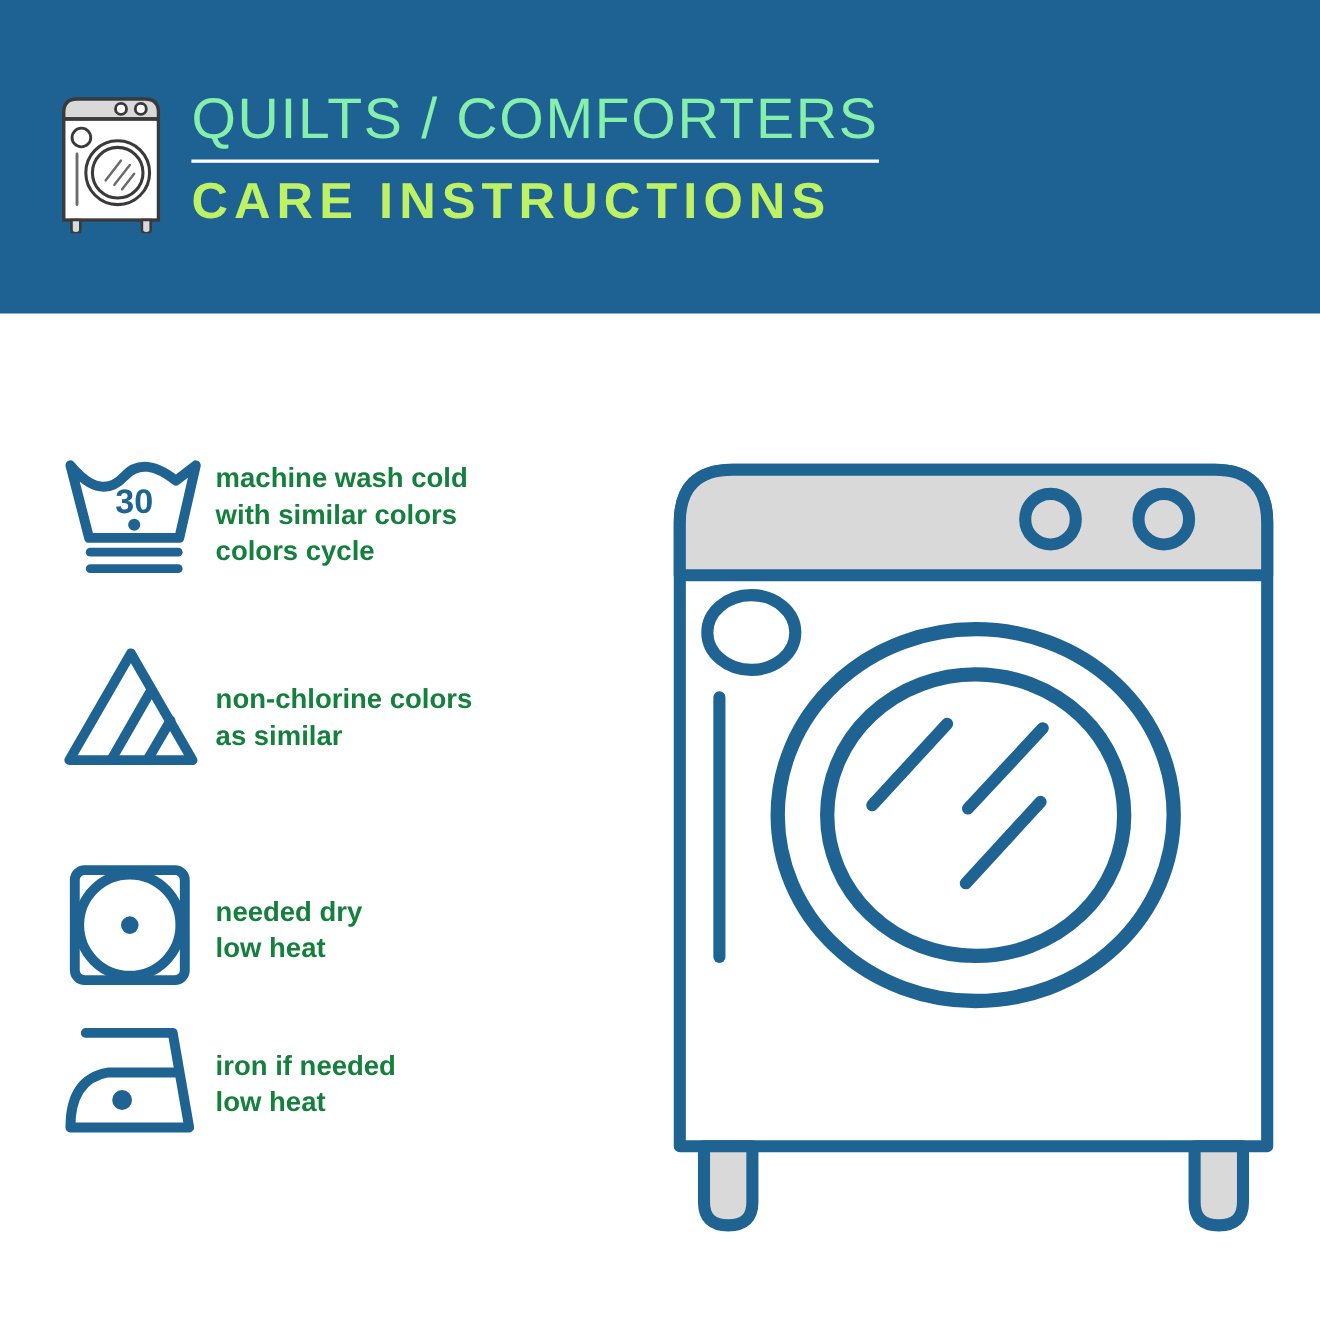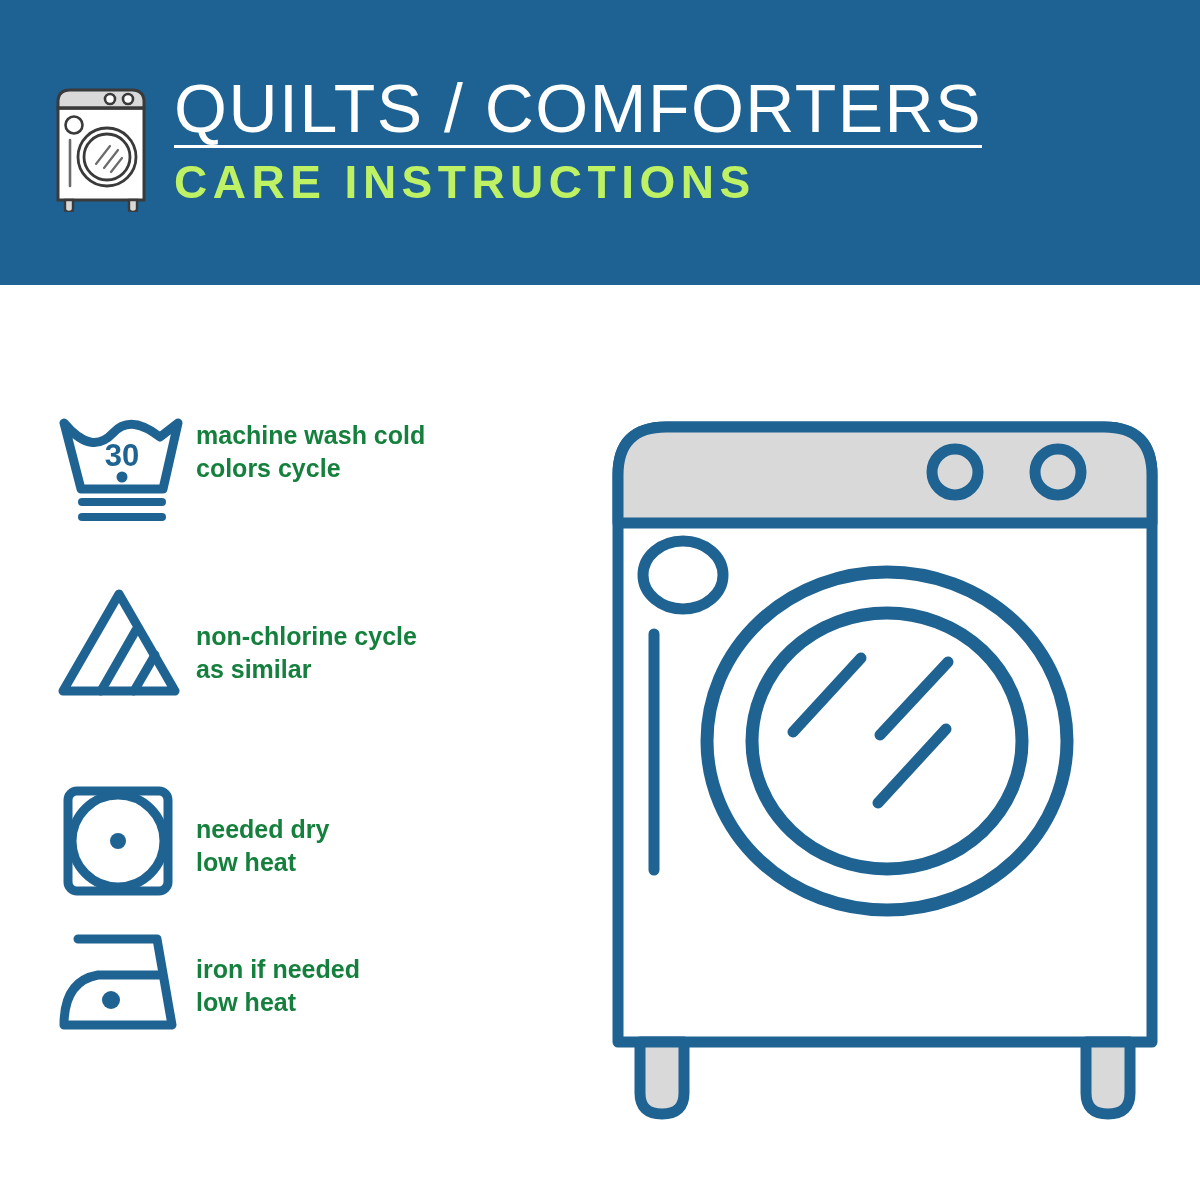--- a/index.html
+++ b/index.html
@@ -38,22 +38,22 @@
     flex: 0 0 auto;
     margin-right: 20px;
     margin-top: 4px;
   }
   .title-block {
     display: flex;
     flex-direction: column;
     align-items: stretch;
   }
   .title-main {
-    color: #ffffff;
-    font-size: 68px;
+    color: #86efac;
+    font-size: 52px;
     line-height: 60px;
     font-weight: 300;
     letter-spacing: 1.5px;
     white-space: nowrap;
     font-family: "Liberation Sans", sans-serif;
   }
   .title-rule {
     height: 3px;
     background: #ffffff;
     margin-top: 7px;
@@ -180,38 +180,39 @@
           <line x1="26" y1="89" x2="106" y2="89"></line>
           <line x1="26" y1="104" x2="106" y2="104"></line>
         </g>
 
         <text x="66" y="53" text-anchor="middle" font-family="Liberation Sans, sans-serif" font-size="31" font-weight="700" fill="#1F6392">30</text>
         <circle cx="66" cy="64" r="5.5" fill="#1F6392"></circle>
       </svg>
     </span>
     <div class="care-text">
       <div>machine wash cold</div>
+      <div>with similar colors</div>
       <div>colors cycle</div>
     </div>
   </div>
 
   <div class="care-row r1">
     <span class="care-symbol">
       <svg viewBox="0 0 130 112" width="130" height="112" aria-hidden="true">
         <g fill="none" stroke="#1F6392" stroke-width="9" stroke-linecap="round" stroke-linejoin="round">
           <path d="M63 6 L119 103 L7 103 Z"></path>
         </g>
         <g fill="none" stroke="#1F6392" stroke-width="9" stroke-linecap="round">
           <line x1="45" y1="103" x2="80" y2="42"></line>
           <line x1="78" y1="103" x2="99" y2="67"></line>
         </g>
       </svg>
     </span>
     <div class="care-text">
-      <div>non-chlorine cycle</div>
+      <div>non-chlorine colors</div>
       <div>as similar</div>
     </div>
   </div>
 
   <div class="care-row r2">
     <span class="care-symbol">
       <svg viewBox="0 0 130 112" width="130" height="112" aria-hidden="true">
         <rect x="12" y="6" width="100" height="100" rx="9" ry="9" fill="none" stroke="#1F6392" stroke-width="9"></rect>
         <circle cx="62" cy="56" r="46" fill="none" stroke="#1F6392" stroke-width="9"></circle>
         <circle cx="62" cy="56" r="8" fill="#1F6392"></circle>

